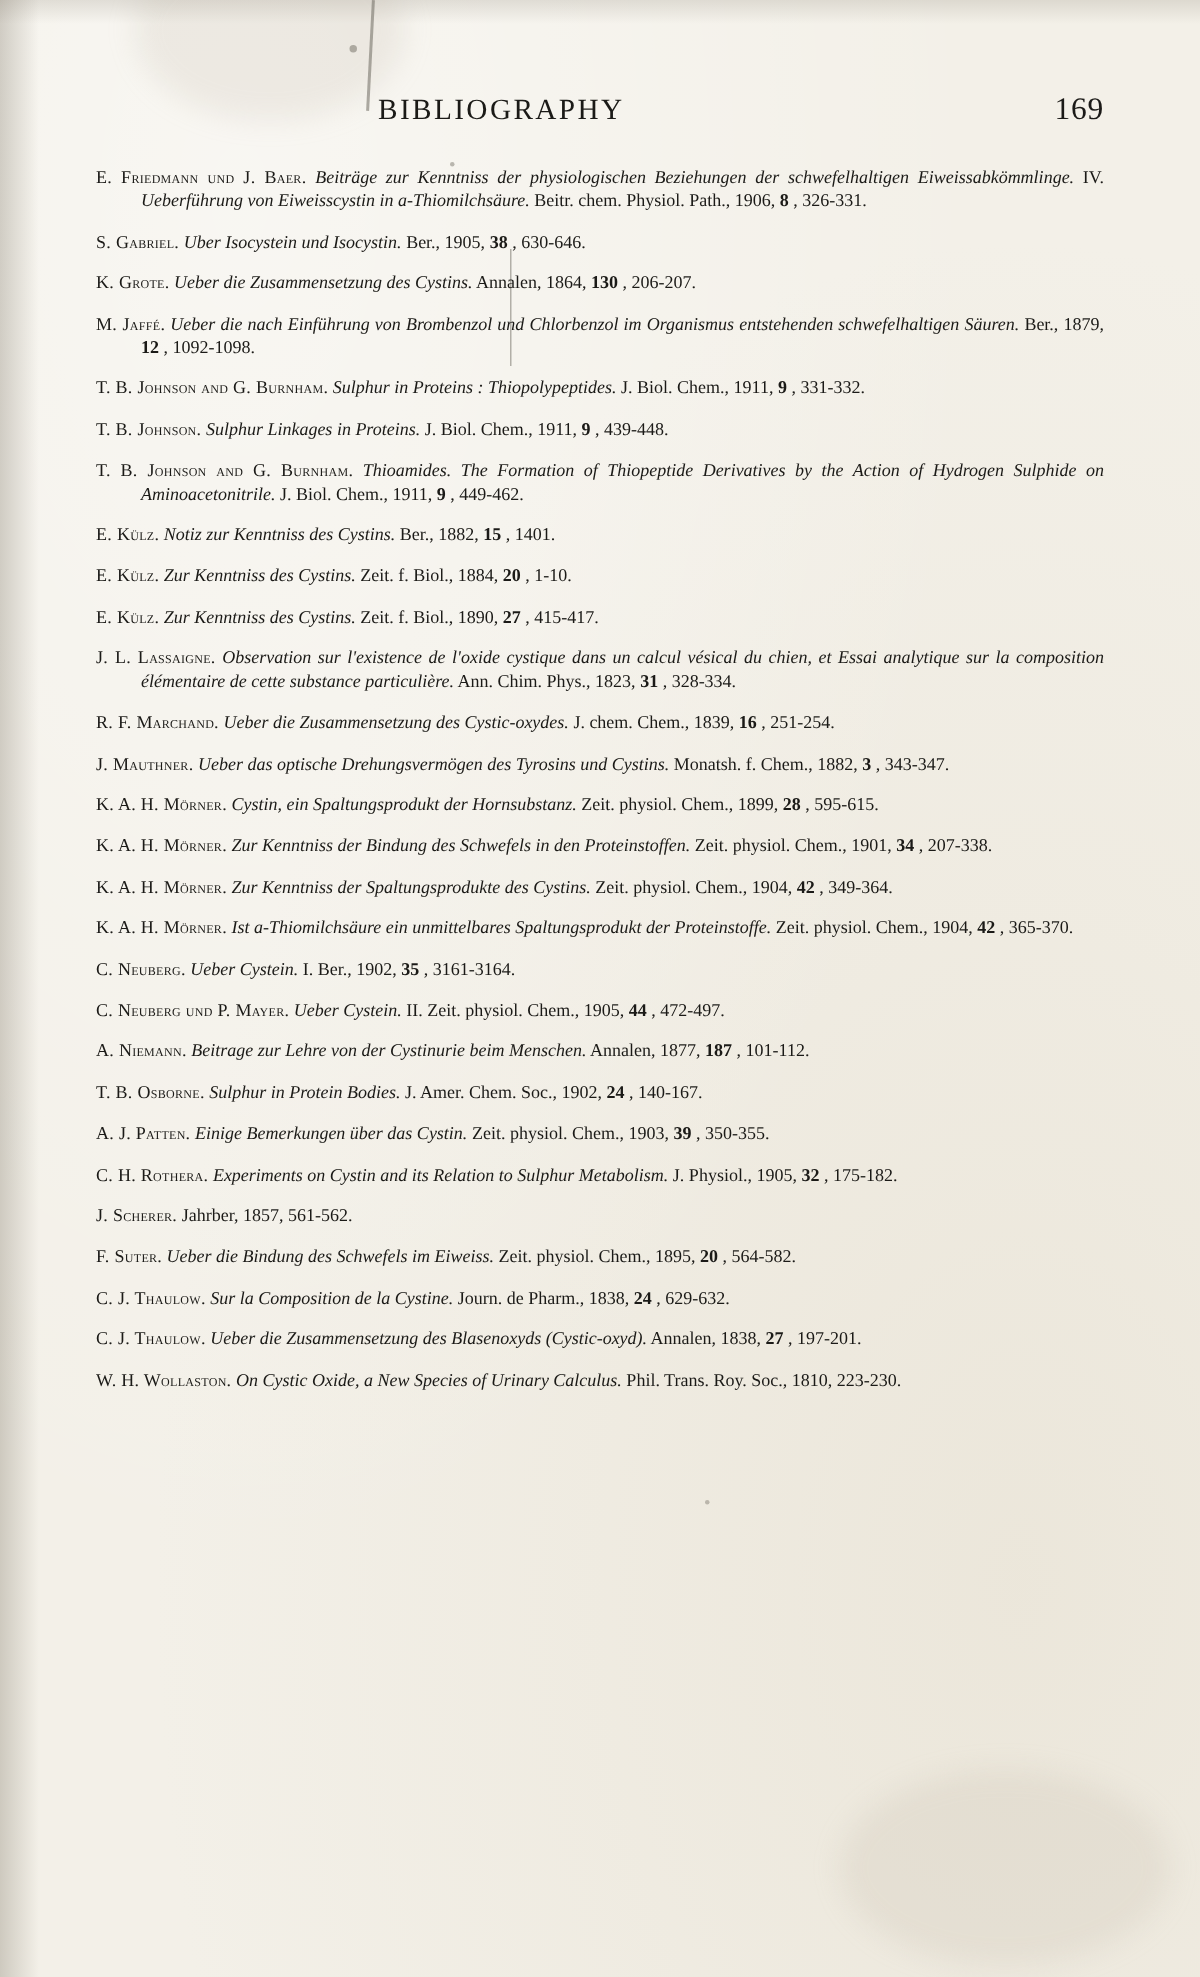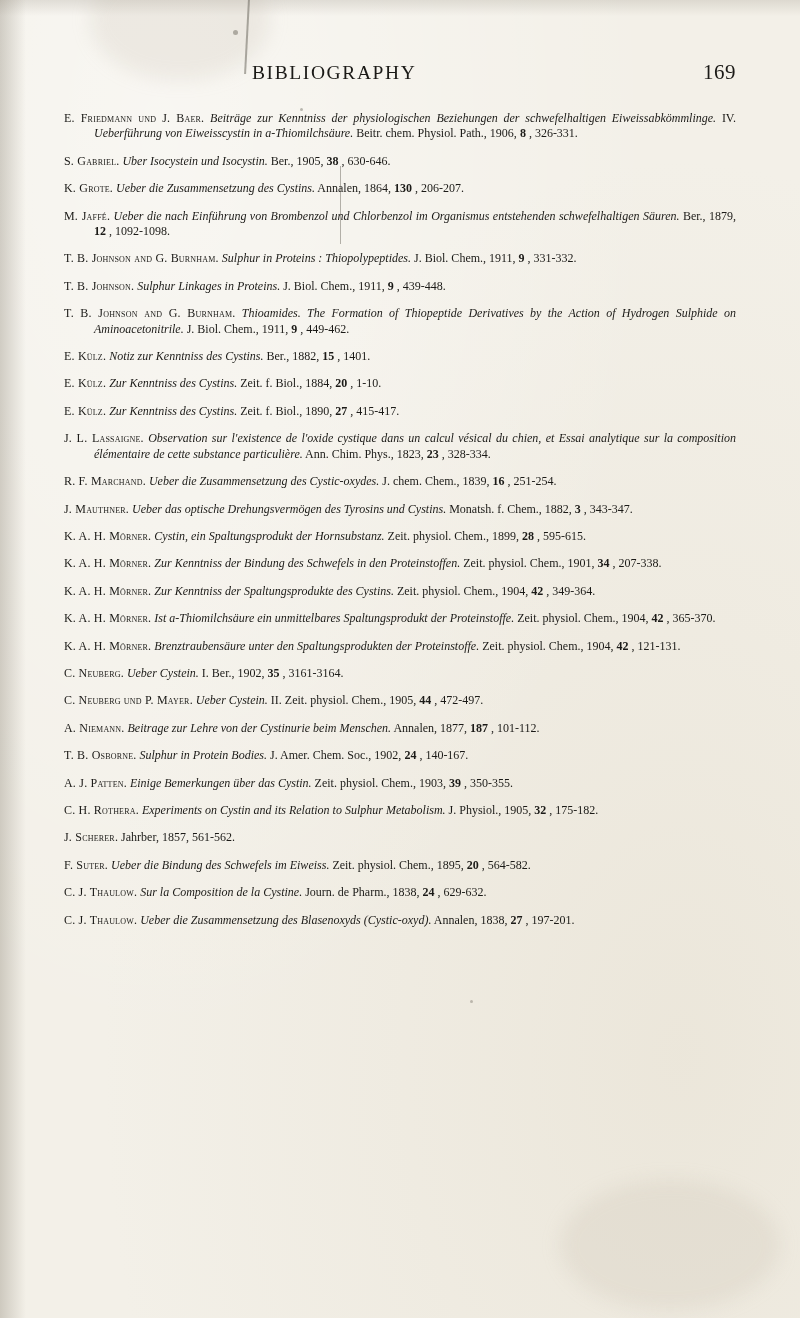--- a/index.html
+++ b/index.html
@@ -122,34 +122,34 @@
         <p class="entry"><span class="sc">E. Friedmann und J. Baer.</span> <span class="it">Beiträge zur Kenntniss der physiologischen Beziehungen der schwefelhaltigen Eiweissabkömmlinge.</span><span class="nm"> IV. </span> <span class="it">Ueberführung von Eiweisscystin in a-Thiomilchsäure.</span><span class="nm"> Beitr. chem. Physiol. Path., 1906, </span> <span class="bd">8</span> <span class="nm">, 326-331.</span></p>
         <p class="entry"><span class="sc">S. Gabriel.</span> <span class="it">Uber Isocystein und Isocystin.</span><span class="nm"> Ber., 1905, </span> <span class="bd">38</span> <span class="nm">, 630-646.</span></p>
         <p class="entry"><span class="sc">K. Grote.</span> <span class="it">Ueber die Zusammensetzung des Cystins.</span><span class="nm"> Annalen, 1864, </span> <span class="bd">130</span> <span class="nm">, 206-207.</span></p>
         <p class="entry"><span class="sc">M. Jaffé.</span> <span class="it">Ueber die nach Einführung von Brombenzol und Chlorbenzol im Organismus entstehenden schwefelhaltigen Säuren.</span><span class="nm"> Ber., 1879, </span> <span class="bd">12</span> <span class="nm">, 1092-1098.</span></p>
         <p class="entry"><span class="sc">T. B. Johnson and G. Burnham.</span> <span class="it">Sulphur in Proteins : Thiopolypeptides.</span><span class="nm"> J. Biol. Chem., 1911, </span> <span class="bd">9</span> <span class="nm">, 331-332.</span></p>
         <p class="entry"><span class="sc">T. B. Johnson.</span> <span class="it">Sulphur Linkages in Proteins.</span><span class="nm"> J. Biol. Chem., 1911, </span> <span class="bd">9</span> <span class="nm">, 439-448.</span></p>
         <p class="entry"><span class="sc">T. B. Johnson and G. Burnham.</span> <span class="it">Thioamides. The Formation of Thiopeptide Derivatives by the Action of Hydrogen Sulphide on Aminoacetonitrile.</span><span class="nm"> J. Biol. Chem., 1911, </span> <span class="bd">9</span> <span class="nm">, 449-462.</span></p>
         <p class="entry"><span class="sc">E. Külz.</span> <span class="it">Notiz zur Kenntniss des Cystins.</span><span class="nm"> Ber., 1882, </span> <span class="bd">15</span> <span class="nm">, 1401.</span></p>
         <p class="entry"><span class="sc">E. Külz.</span> <span class="it">Zur Kenntniss des Cystins.</span><span class="nm"> Zeit. f. Biol., 1884, </span> <span class="bd">20</span> <span class="nm">, 1-10.</span></p>
         <p class="entry"><span class="sc">E. Külz.</span> <span class="it">Zur Kenntniss des Cystins.</span><span class="nm"> Zeit. f. Biol., 1890, </span> <span class="bd">27</span> <span class="nm">, 415-417.</span></p>
-        <p class="entry"><span class="sc">J. L. Lassaigne.</span> <span class="it">Observation sur l'existence de l'oxide cystique dans un calcul vésical du chien, et Essai analytique sur la composition élémentaire de cette substance particulière.</span><span class="nm"> Ann. Chim. Phys., 1823, </span> <span class="bd">23</span> <span class="nm">, 328-334.</span></p>
+        <p class="entry"><span class="sc">J. L. Lassaigne.</span> <span class="it">Observation sur l'existence de l'oxide cystique dans un calcul vésical du chien, et Essai analytique sur la composition élémentaire de cette substance particulière.</span><span class="nm"> Ann. Chim. Phys., 1823, </span> <span class="bd">31</span> <span class="nm">, 328-334.</span></p>
         <p class="entry"><span class="sc">R. F. Marchand.</span> <span class="it">Ueber die Zusammensetzung des Cystic-oxydes.</span><span class="nm"> J. chem. Chem., 1839, </span> <span class="bd">16</span> <span class="nm">, 251-254.</span></p>
         <p class="entry"><span class="sc">J. Mauthner.</span> <span class="it">Ueber das optische Drehungsvermögen des Tyrosins und Cystins.</span><span class="nm"> Monatsh. f. Chem., 1882, </span> <span class="bd">3</span> <span class="nm">, 343-347.</span></p>
         <p class="entry"><span class="sc">K. A. H. Mörner.</span> <span class="it">Cystin, ein Spaltungsprodukt der Hornsubstanz.</span><span class="nm"> Zeit. physiol. Chem., 1899, </span> <span class="bd">28</span> <span class="nm">, 595-615.</span></p>
         <p class="entry"><span class="sc">K. A. H. Mörner.</span> <span class="it">Zur Kenntniss der Bindung des Schwefels in den Proteinstoffen.</span><span class="nm"> Zeit. physiol. Chem., 1901, </span> <span class="bd">34</span> <span class="nm">, 207-338.</span></p>
         <p class="entry"><span class="sc">K. A. H. Mörner.</span> <span class="it">Zur Kenntniss der Spaltungsprodukte des Cystins.</span><span class="nm"> Zeit. physiol. Chem., 1904, </span> <span class="bd">42</span> <span class="nm">, 349-364.</span></p>
         <p class="entry"><span class="sc">K. A. H. Mörner.</span> <span class="it">Ist a-Thiomilchsäure ein unmittelbares Spaltungsprodukt der Proteinstoffe.</span><span class="nm"> Zeit. physiol. Chem., 1904, </span> <span class="bd">42</span> <span class="nm">, 365-370.</span></p>
-        <p class="entry"><span class="sc">K. A. H. Mörner.</span> <span class="it">Brenztraubensäure unter den Spaltungsprodukten der Proteinstoffe.</span><span class="nm"> Zeit. physiol. Chem., 1904, </span> <span class="bd">42</span> <span class="nm">, 121-131.</span></p>
         <p class="entry"><span class="sc">C. Neuberg.</span> <span class="it">Ueber Cystein.</span><span class="nm"> I. Ber., 1902, </span> <span class="bd">35</span> <span class="nm">, 3161-3164.</span></p>
         <p class="entry"><span class="sc">C. Neuberg und P. Mayer.</span> <span class="it">Ueber Cystein.</span><span class="nm"> II. Zeit. physiol. Chem., 1905, </span> <span class="bd">44</span> <span class="nm">, 472-497.</span></p>
         <p class="entry"><span class="sc">A. Niemann.</span> <span class="it">Beitrage zur Lehre von der Cystinurie beim Menschen.</span><span class="nm"> Annalen, 1877, </span> <span class="bd">187</span> <span class="nm">, 101-112.</span></p>
         <p class="entry"><span class="sc">T. B. Osborne.</span> <span class="it">Sulphur in Protein Bodies.</span><span class="nm"> J. Amer. Chem. Soc., 1902, </span> <span class="bd">24</span> <span class="nm">, 140-167.</span></p>
         <p class="entry"><span class="sc">A. J. Patten.</span> <span class="it">Einige Bemerkungen über das Cystin.</span><span class="nm"> Zeit. physiol. Chem., 1903, </span> <span class="bd">39</span> <span class="nm">, 350-355.</span></p>
         <p class="entry"><span class="sc">C. H. Rothera.</span> <span class="it">Experiments on Cystin and its Relation to Sulphur Metabolism.</span><span class="nm"> J. Physiol., 1905, </span> <span class="bd">32</span> <span class="nm">, 175-182.</span></p>
         <p class="entry"><span class="sc">J. Scherer.</span><span class="nm"> Jahrber, 1857, 561-562.</span></p>
         <p class="entry"><span class="sc">F. Suter.</span> <span class="it">Ueber die Bindung des Schwefels im Eiweiss.</span><span class="nm"> Zeit. physiol. Chem., 1895, </span> <span class="bd">20</span> <span class="nm">, 564-582.</span></p>
         <p class="entry"><span class="sc">C. J. Thaulow.</span> <span class="it">Sur la Composition de la Cystine.</span><span class="nm"> Journ. de Pharm., 1838, </span> <span class="bd">24</span> <span class="nm">, 629-632.</span></p>
         <p class="entry"><span class="sc">C. J. Thaulow.</span> <span class="it">Ueber die Zusammensetzung des Blasenoxyds (Cystic-oxyd).</span><span class="nm"> Annalen, 1838, </span> <span class="bd">27</span> <span class="nm">, 197-201.</span></p>
+        <p class="entry"><span class="sc">W. H. Wollaston.</span> <span class="it">On Cystic Oxide, a New Species of Urinary Calculus.</span><span class="nm"> Phil. Trans. Roy. Soc., 1810, 223-230.</span></p>
       </div>
 
   </div>
 </div>
 
 </body></html>

